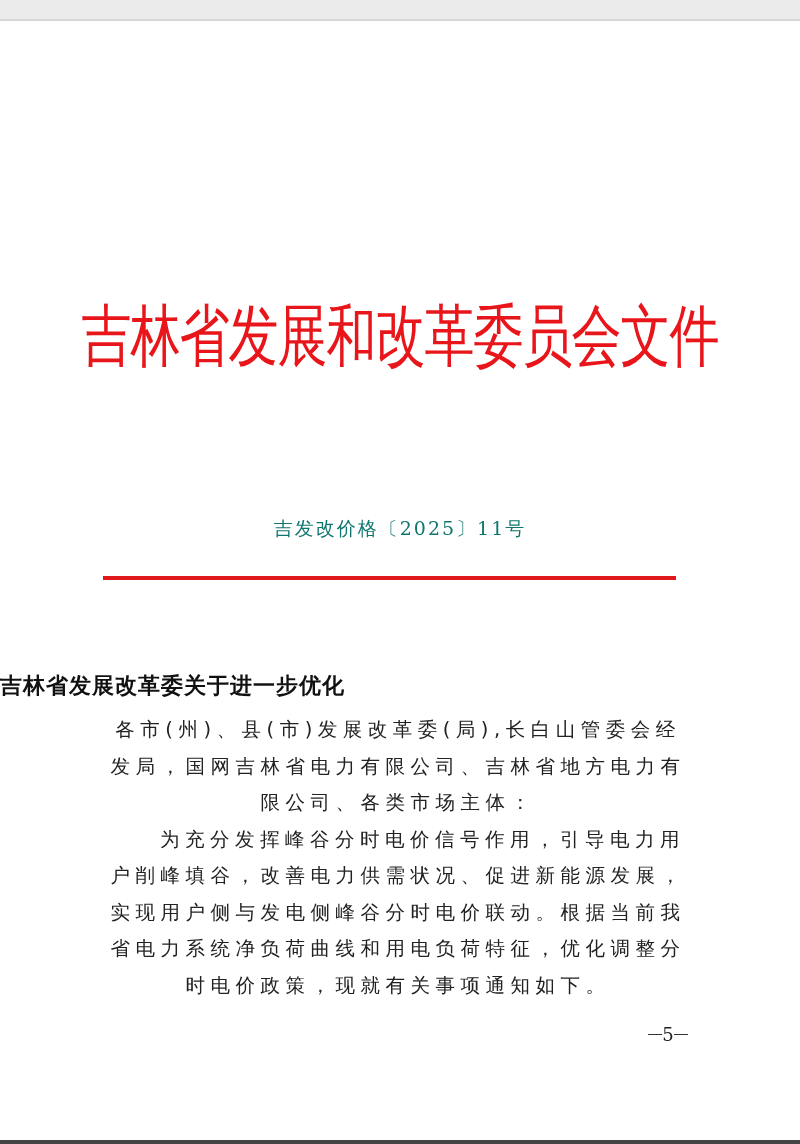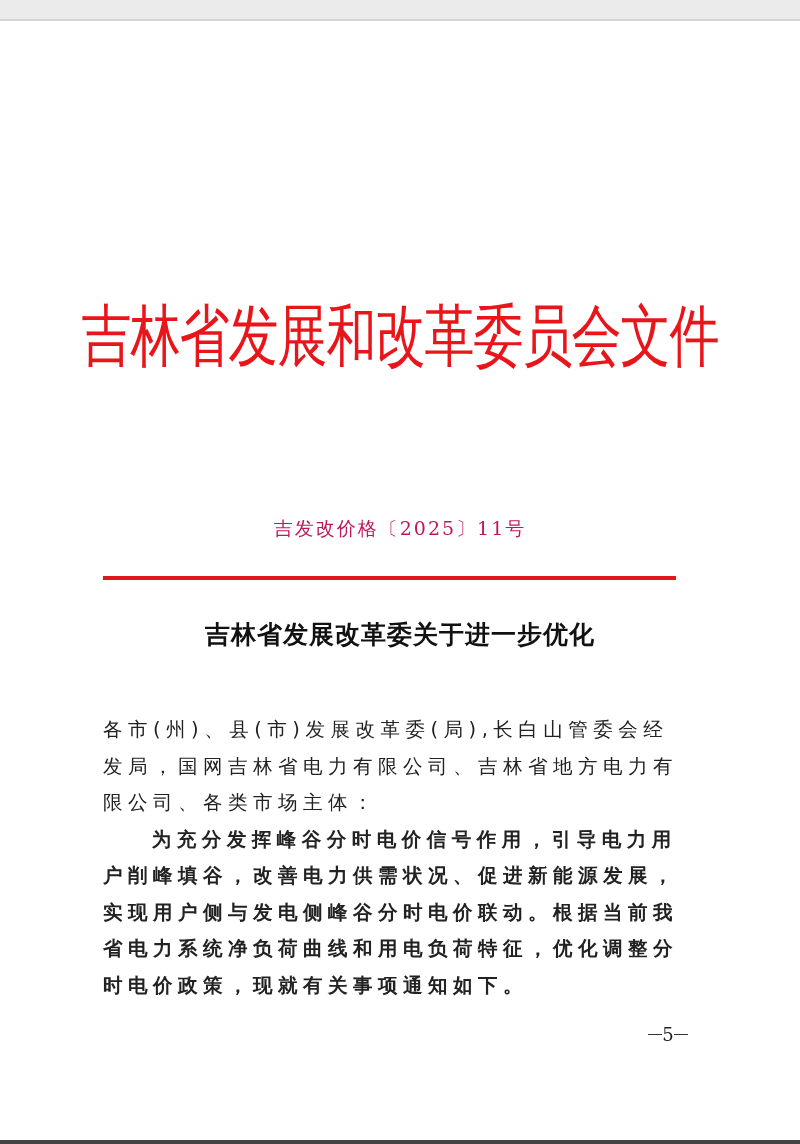--- a/index.html
+++ b/index.html
@@ -22,37 +22,37 @@
     position:absolute; left:120px; top:288px; width:560px; height:96px;
     display:flex; align-items:center; justify-content:center;
     color:#e8161b;
     font-family: "DejaVu Sans", "Liberation Sans", sans-serif;
     font-size:50px; letter-spacing:-1px; font-weight:normal;
     transform:scaleY(1.35); transform-origin:center;
     white-space:nowrap;
   }
   .doc-number {
     position:absolute; left:0; top:516px; width:800px; text-align:center;
-    font-size:19px; letter-spacing:2px; color:#be185d;
+    font-size:19px; letter-spacing:2px; color:#0f766e;
   }
   .red-rule {
     position:absolute; left:103px; top:576px; width:573px; height:4px; background:#e0181c;
   }
   .title {
-    position:absolute; left:0; top:616px; width:800px; text-align:center;
-    font-size:25px; font-weight:bold; line-height:38px; color:#111;
+    position:absolute; left:0; top:666px; width:800px; text-align:left;
+    font-size:22px; font-weight:bold; line-height:38px; color:#111;
     letter-spacing:1px;
   }
   .body-text {
     position:absolute; left:103px; top:712px; width:590px;
     font-family: "DejaVu Sans", "Liberation Sans", sans-serif;
     font-size:19.5px; line-height:36.5px; letter-spacing:5.5px; color:#222;
   }
-  .body-text p { margin:0; }
-  .indent { text-indent:2.5em;font-weight:bold; }
+  .body-text p { margin:0;text-align:center; }
+  .indent { text-indent:2.5em; }
   .page-num {
     position:absolute; left:643px; top:1024px; width:50px; height:20px;
     display:flex; align-items:center; justify-content:center;
     font-size:18px; color:#222;
   }
   .page-num .dash { display:inline-block; width:14px; height:1px; background:#333; }
 </style>
 </head>
 <body>
 

